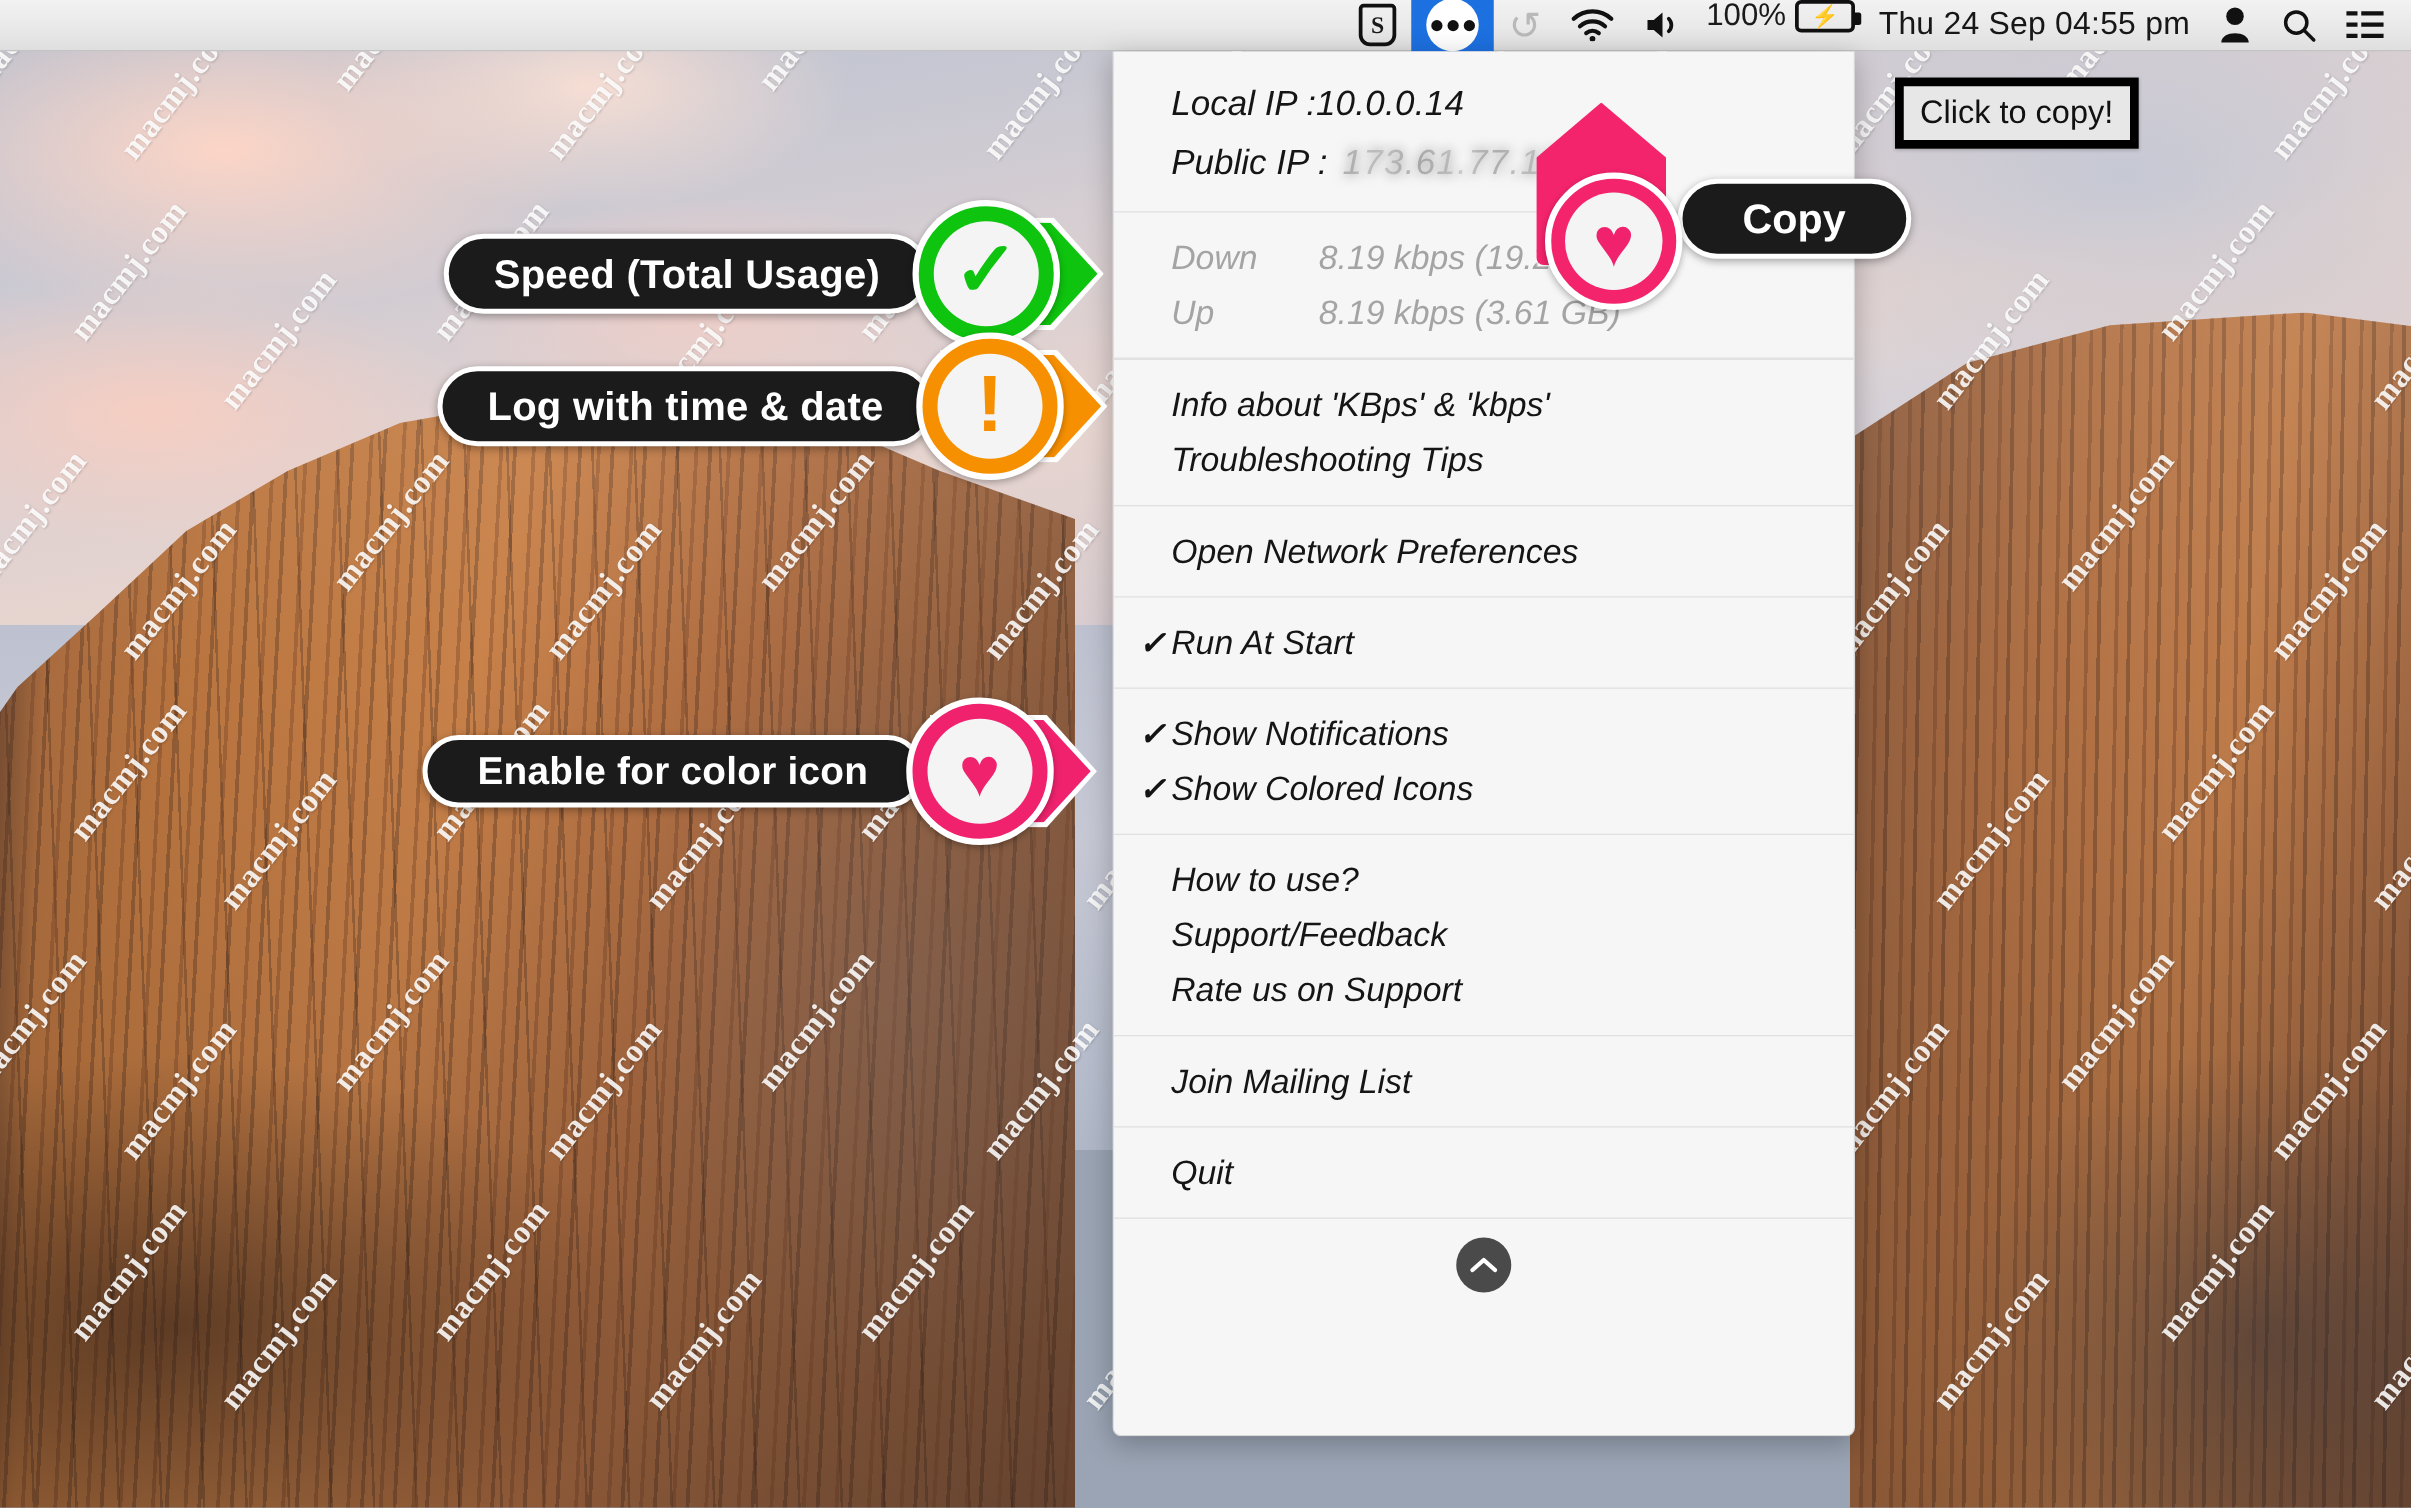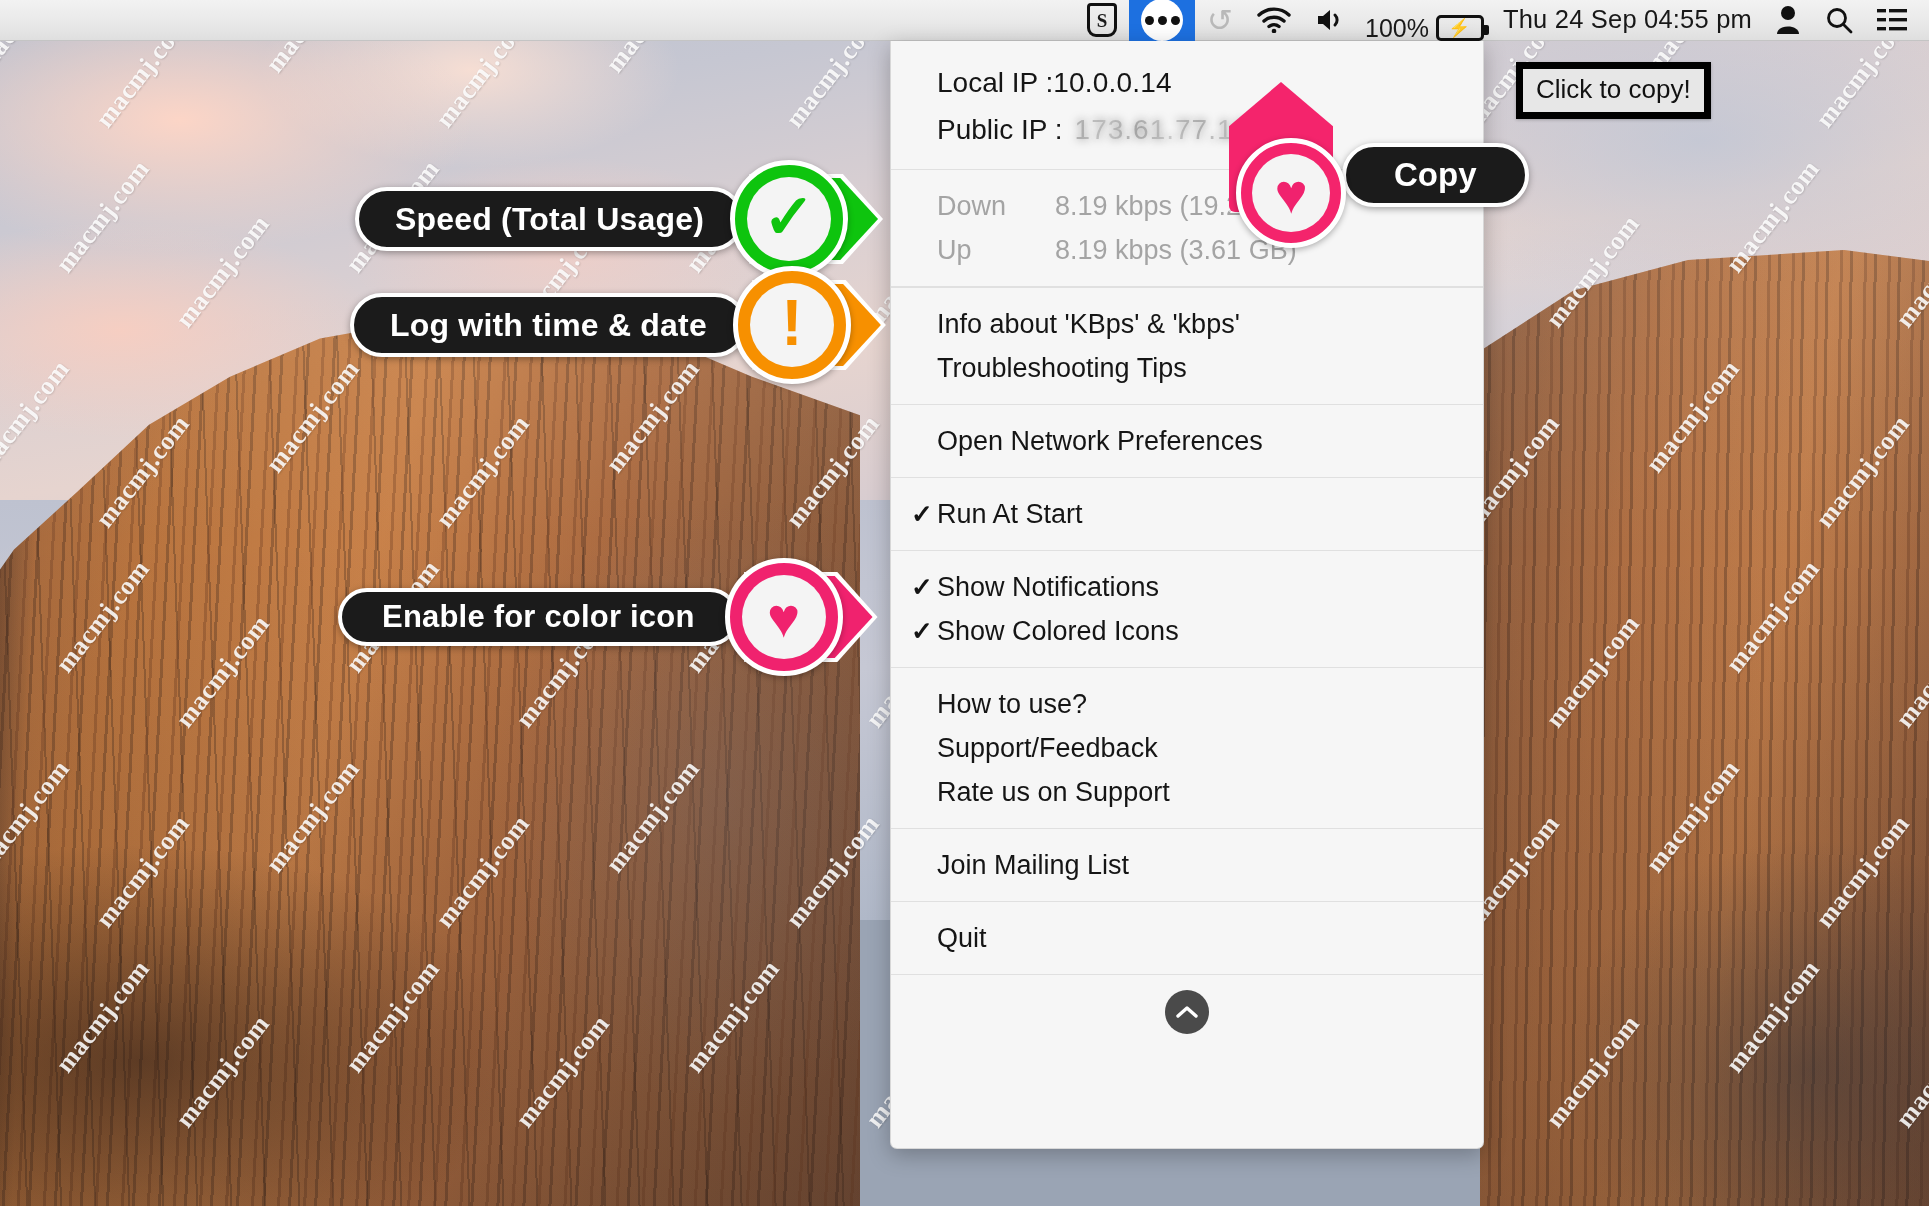--- a/index.html
+++ b/index.html
@@ -103,38 +103,38 @@
     display:flex; align-items:center; justify-content:center;
     height:41px; padding:0 12px; color:#1a1a1a;
     font-size:25px; line-height:1;
   }
   .mb-item.active {
     background:#1d70e0; color:#fff;
   }
   .mb-clock {
     font-size:25.5px; letter-spacing:.2px; padding:0 11px; color:#171717;
   }
-  .mb-batt { font-size:25px; display:flex; align-items:flex-end; gap:7px; padding:0 8px;}
+  .mb-batt { font-size:25px; display:flex; align-items:flex-start; gap:7px; padding:0 8px;}
 
   
   #dropdown {
     position:absolute; left:890px; top:41px; width:594px; height:1108px;
     background:#f6f6f6;
     border:1px solid rgba(0,0,0,.12);
     border-top:none;
     border-bottom-left-radius:7px;
     border-bottom-right-radius:7px;
     box-shadow:0 6px 22px rgba(0,0,0,.26);
     z-index:25;
     overflow:hidden;
     font-size:27px;
     color:#151515;
   }
   .sep { height:1px; background:#e0e0e0; margin:0; }
-  .grp { padding:14px 0 14px 0; }
+  .grp { padding:14px 0 14px 0;font-style:italic; }
   .row {
     height:44px; display:flex; align-items:center;
     padding-left:46px; padding-right:30px;
     white-space:nowrap;
   }
   .row.hdr { height:47px; font-size:28px; }
   .lbl-key { display:inline-block; }
   .dim { color:#a4a4a4; }
   .blurred {
     display:inline-block;

